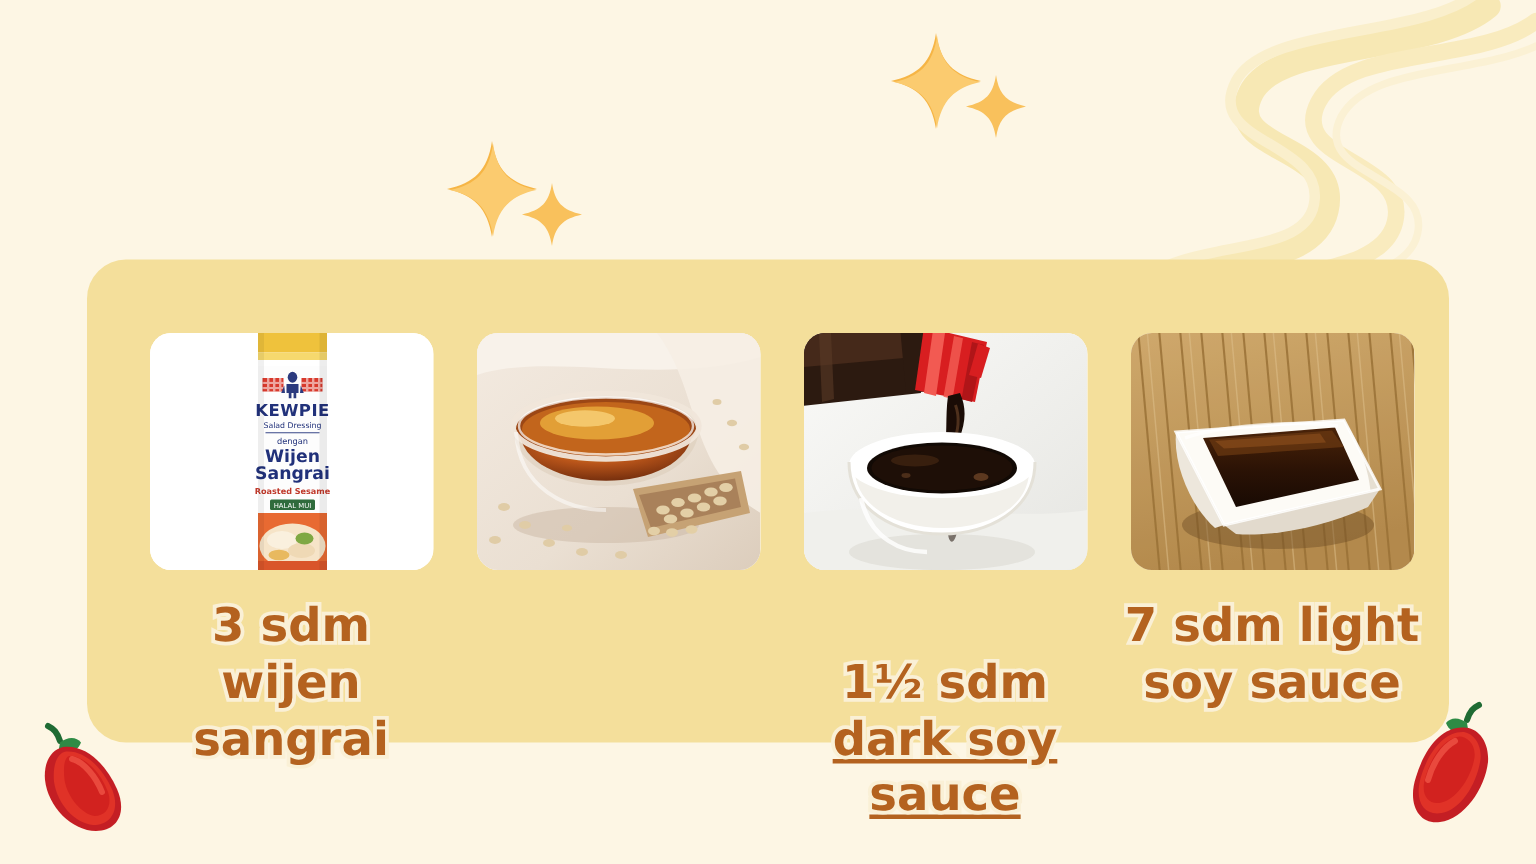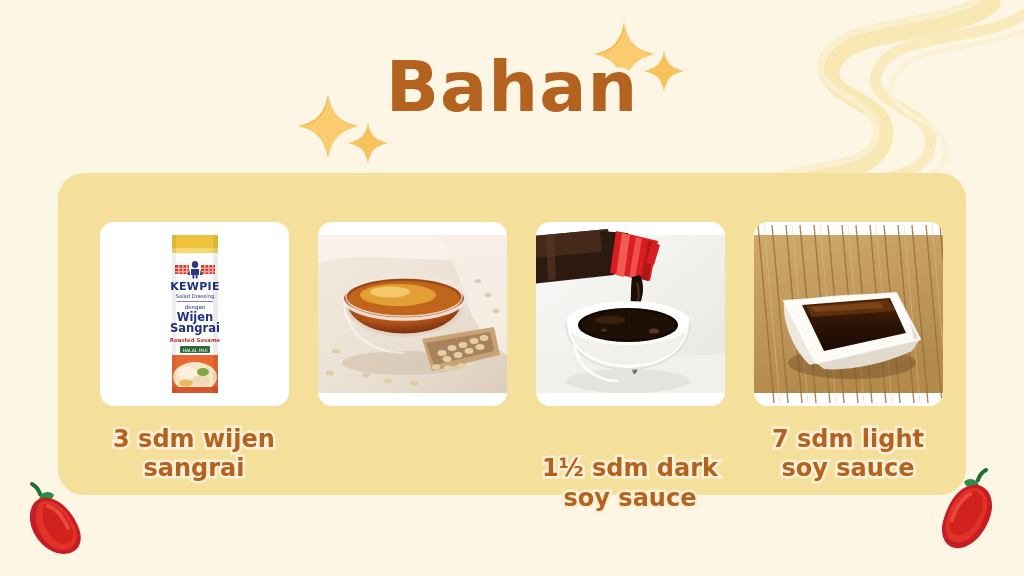--- a/index.html
+++ b/index.html
@@ -35,35 +35,36 @@
 
   
   .items{
     position:absolute;left:58px;top:173px;width:908px;height:322px;
     display:flex;justify-content:flex-start;align-items:flex-start;
     padding:49px 0 0 34px;box-sizing:border-box;gap:14px;
   }
   .item{width:204px;display:flex;flex-direction:column;align-items:center;}
 
   .thumb{
-    width:189px;height:184px;border-radius:14px;overflow:hidden;position:relative;
+    width:189px;height:158px;border-radius:14px;overflow:hidden;position:relative;
     background:#fff;
   }
   .thumb svg{display:block;width:100%;height:100%;}
 
   .label{
     margin-top:19px;text-align:center;
     font-family:"DejaVu Sans", sans-serif;
-    font-weight:bold;font-size:24px;line-height:1.22;
+    font-weight:bold;font-size:31px;line-height:1.22;
     color:#B4621F;
     -webkit-text-stroke:5px #FAF0D6;
     paint-order:stroke fill;
     white-space:pre-line;
   }
   .label .u{
+    text-decoration:underline;
     text-decoration-thickness:3px;
     text-underline-offset:3px;
     text-decoration-color:#B4621F;
   }
 
   
   .chili{position:absolute;pointer-events:none;}
   .chili-left{left:12px;top:478px;width:92px;height:92px;}
   .chili-right{left:928px;top:466px;width:86px;height:100px;}
 </style>
@@ -90,21 +91,20 @@
   </div>
 
   <div class="sparkle" style="left:592px;top:20px;">
     <svg width="96" height="74" viewBox="0 0 96 74" xmlns="http://www.w3.org/2000/svg">
       <path d="M32 2 C 35 22, 44 30, 62 34 C 44 38, 35 47, 32 66 C 29 47, 20 38, 2 34 C 20 30, 29 22, 32 2 Z" fill="#F6B545"></path>
       <path d="M32 2 C 35 22, 44 30, 62 34 C 44 38, 35 47, 32 66 C 29 47, 20 38, 2 34 C 20 30, 29 22, 32 2 Z" fill="#FBCB6F" transform="translate(2,2) scale(0.96)"></path>
       <path d="M72 30 C 74 43, 79 48, 92 51 C 79 54, 74 59, 72 72 C 70 59, 65 54, 52 51 C 65 48, 70 43, 72 30 Z" fill="#F9C15C"></path>
     </svg>
   </div>
 
-  <div class="title">Bahan</div>
 
   <div class="card"></div>
 
   <div class="items">
 
     <div class="item">
       <div class="thumb">
         <svg viewBox="0 0 189 158" xmlns="http://www.w3.org/2000/svg">
           <rect width="189" height="158" fill="#FFFFFF"></rect>
 

